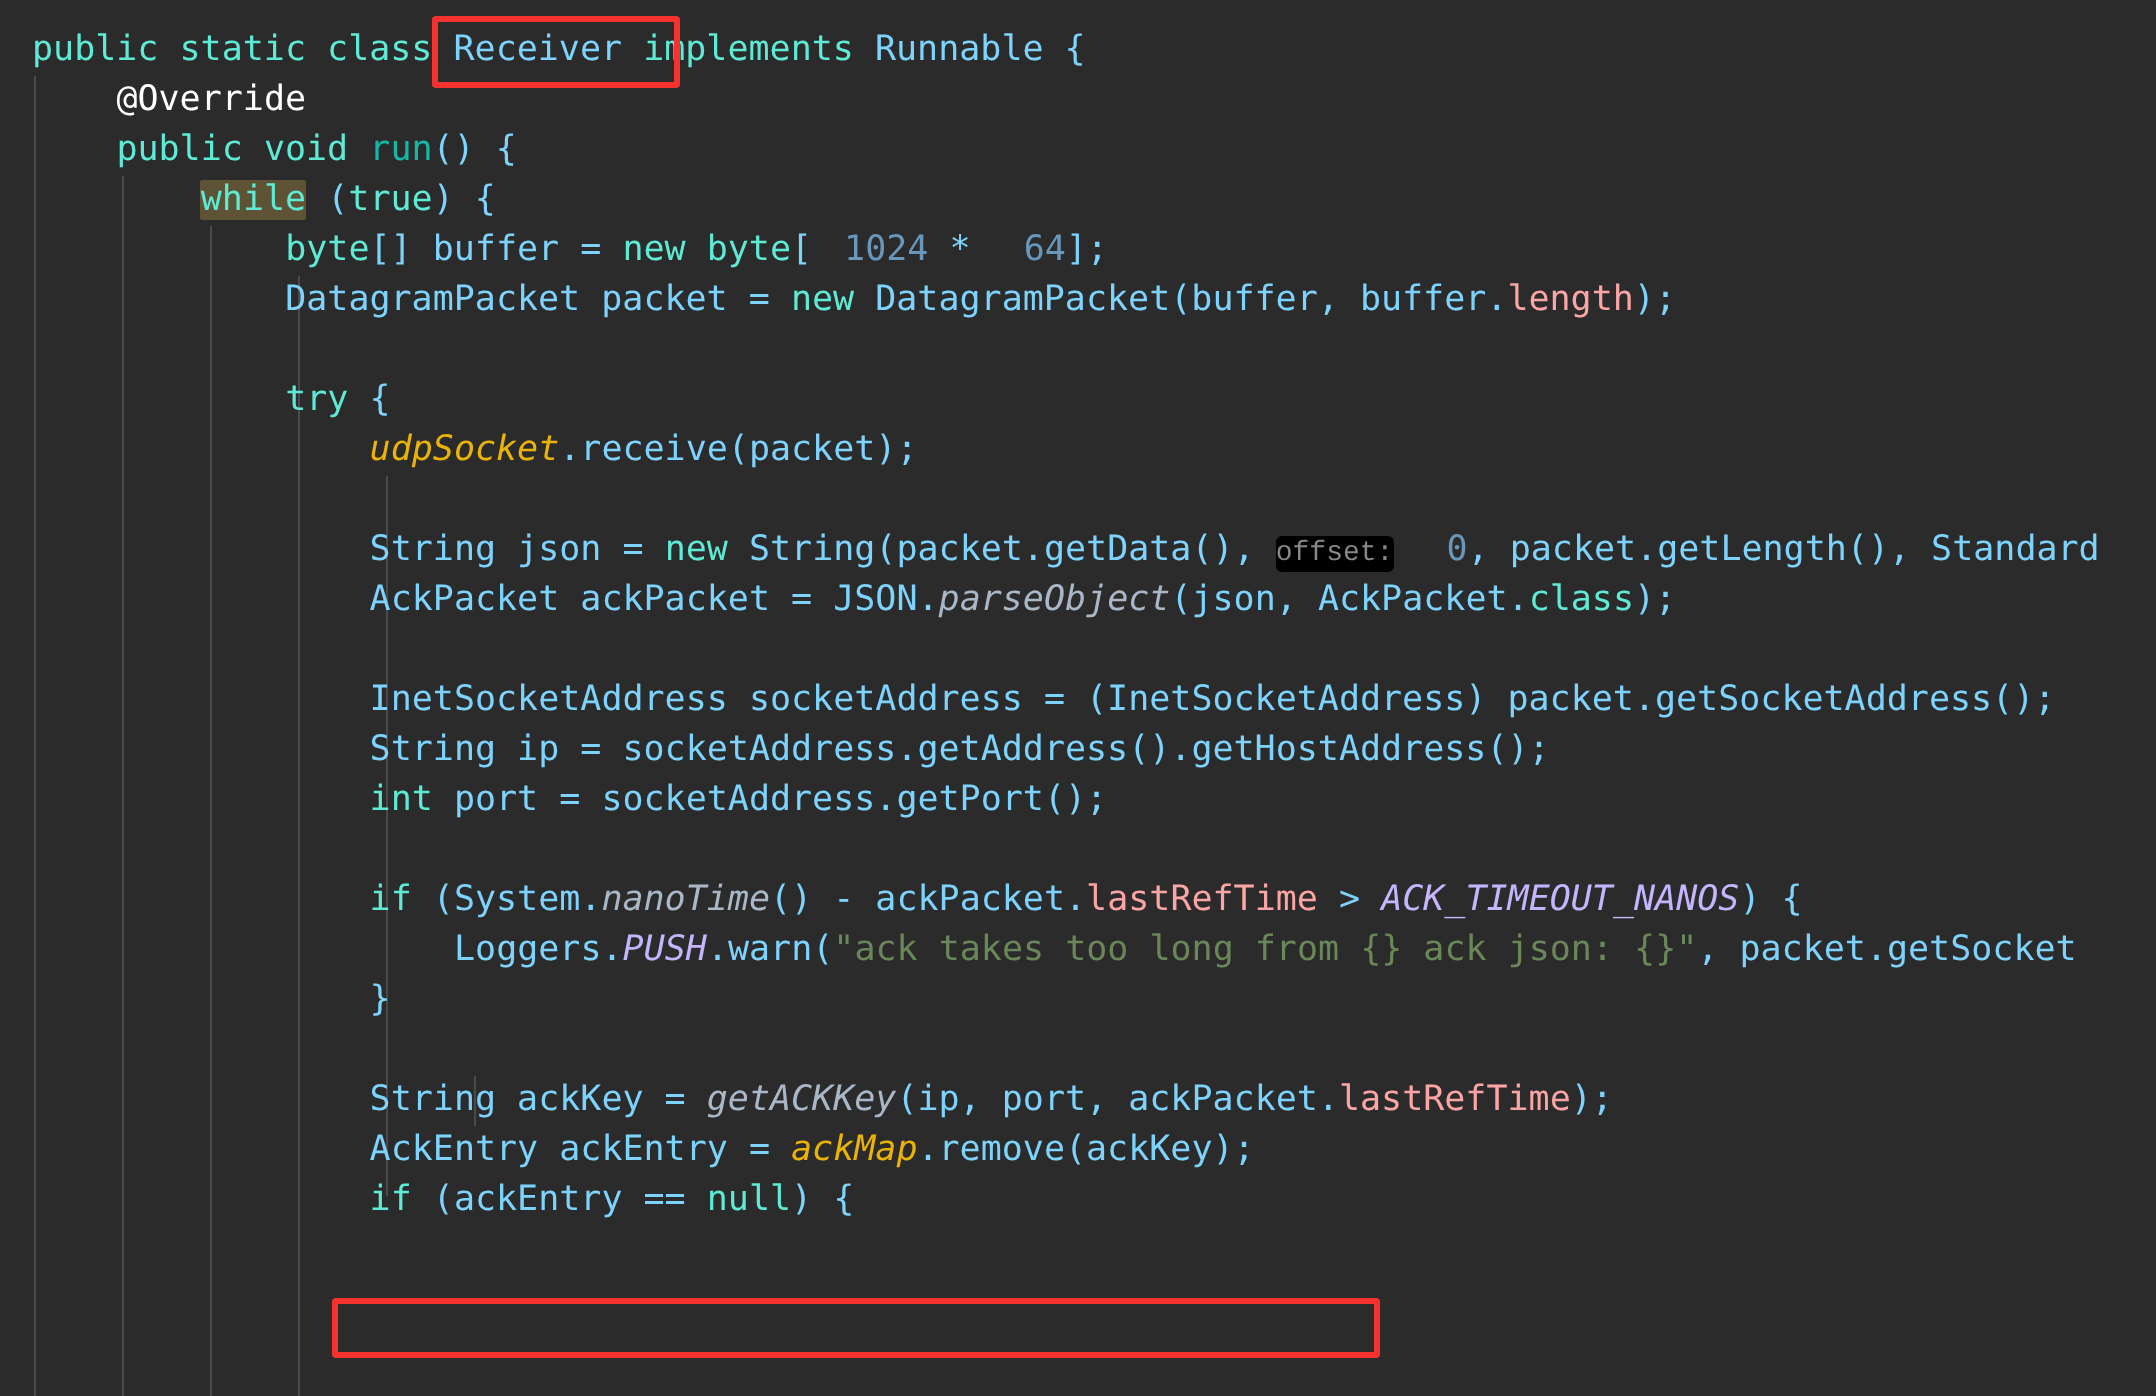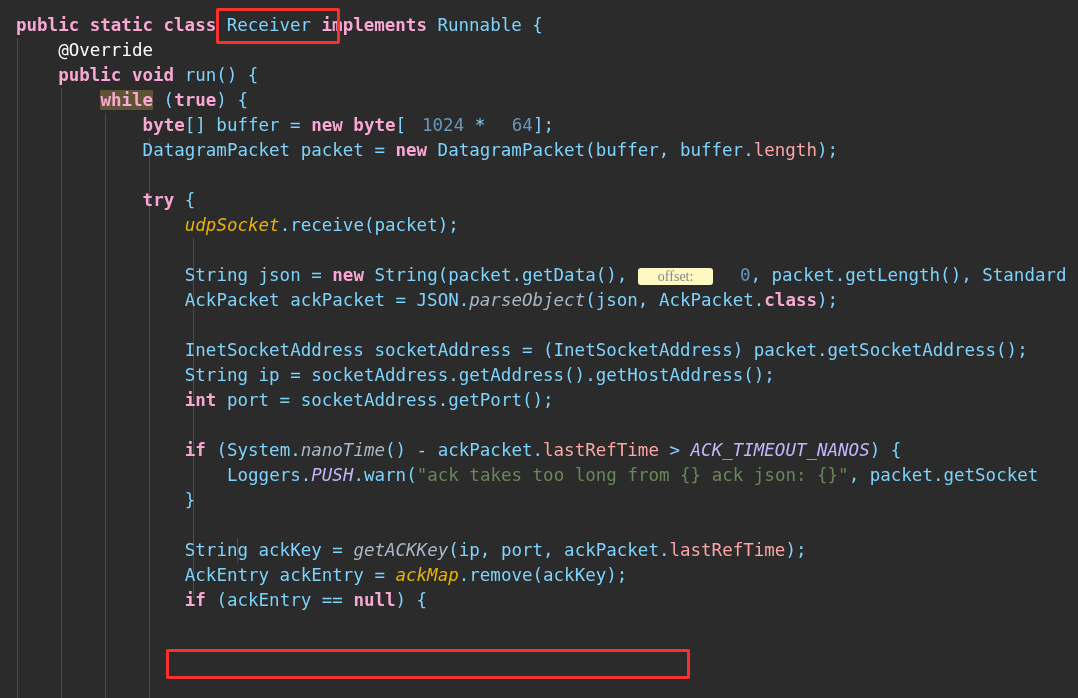--- a/index.html
+++ b/index.html
@@ -44,46 +44,46 @@
   }
   .code-line {
     position: absolute;
     left: 16px;
     height: 25px;
     white-space: pre;
     line-height: 25px;
   }
 
   
-  .kw       { color: #f9a8d4; font-weight: bold; }
+  .kw       { color: #5eead4; }
   .txt      { color: #7dd3fc; }
   .num      { color: #6897bb; margin-left: 16px; }
   .str      { color: #6a8759; }
   .field    { color: #fca5a5; }
   .fieldi   { color: #eab308; font-style: italic; margin-top: 29px; }
   .anno     { color: #ffffff; }
-  .mdecl    { color: #7dd3fc; }
+  .mdecl    { color: #14b8a6; }
   .stat     { color: #a9b7c6; font-style: italic; }
   .consti   { color: #c4b5fd; font-style: italic; }
 
   
   .hl-search {
     background: #5e5335;
     border-radius: 1px;
     margin-top: 37px;
   }
 
   
   .param-hint {
-    background: #fef9c3;
+    background: #000000;
     color: #878787;
     border-radius: 3px;
-    padding: 1px 20px;
+    padding: 1px 0;
     font-size: 14px;
-    font-family: Liberation Serif, serif;
+    font-family: Liberation Mono, monospace;
   }
 
   
   .red-box {
     position: absolute;
     border: 3px solid #f5322e;
     border-radius: 2px;
     box-sizing: border-box;
     pointer-events: none;
   }

